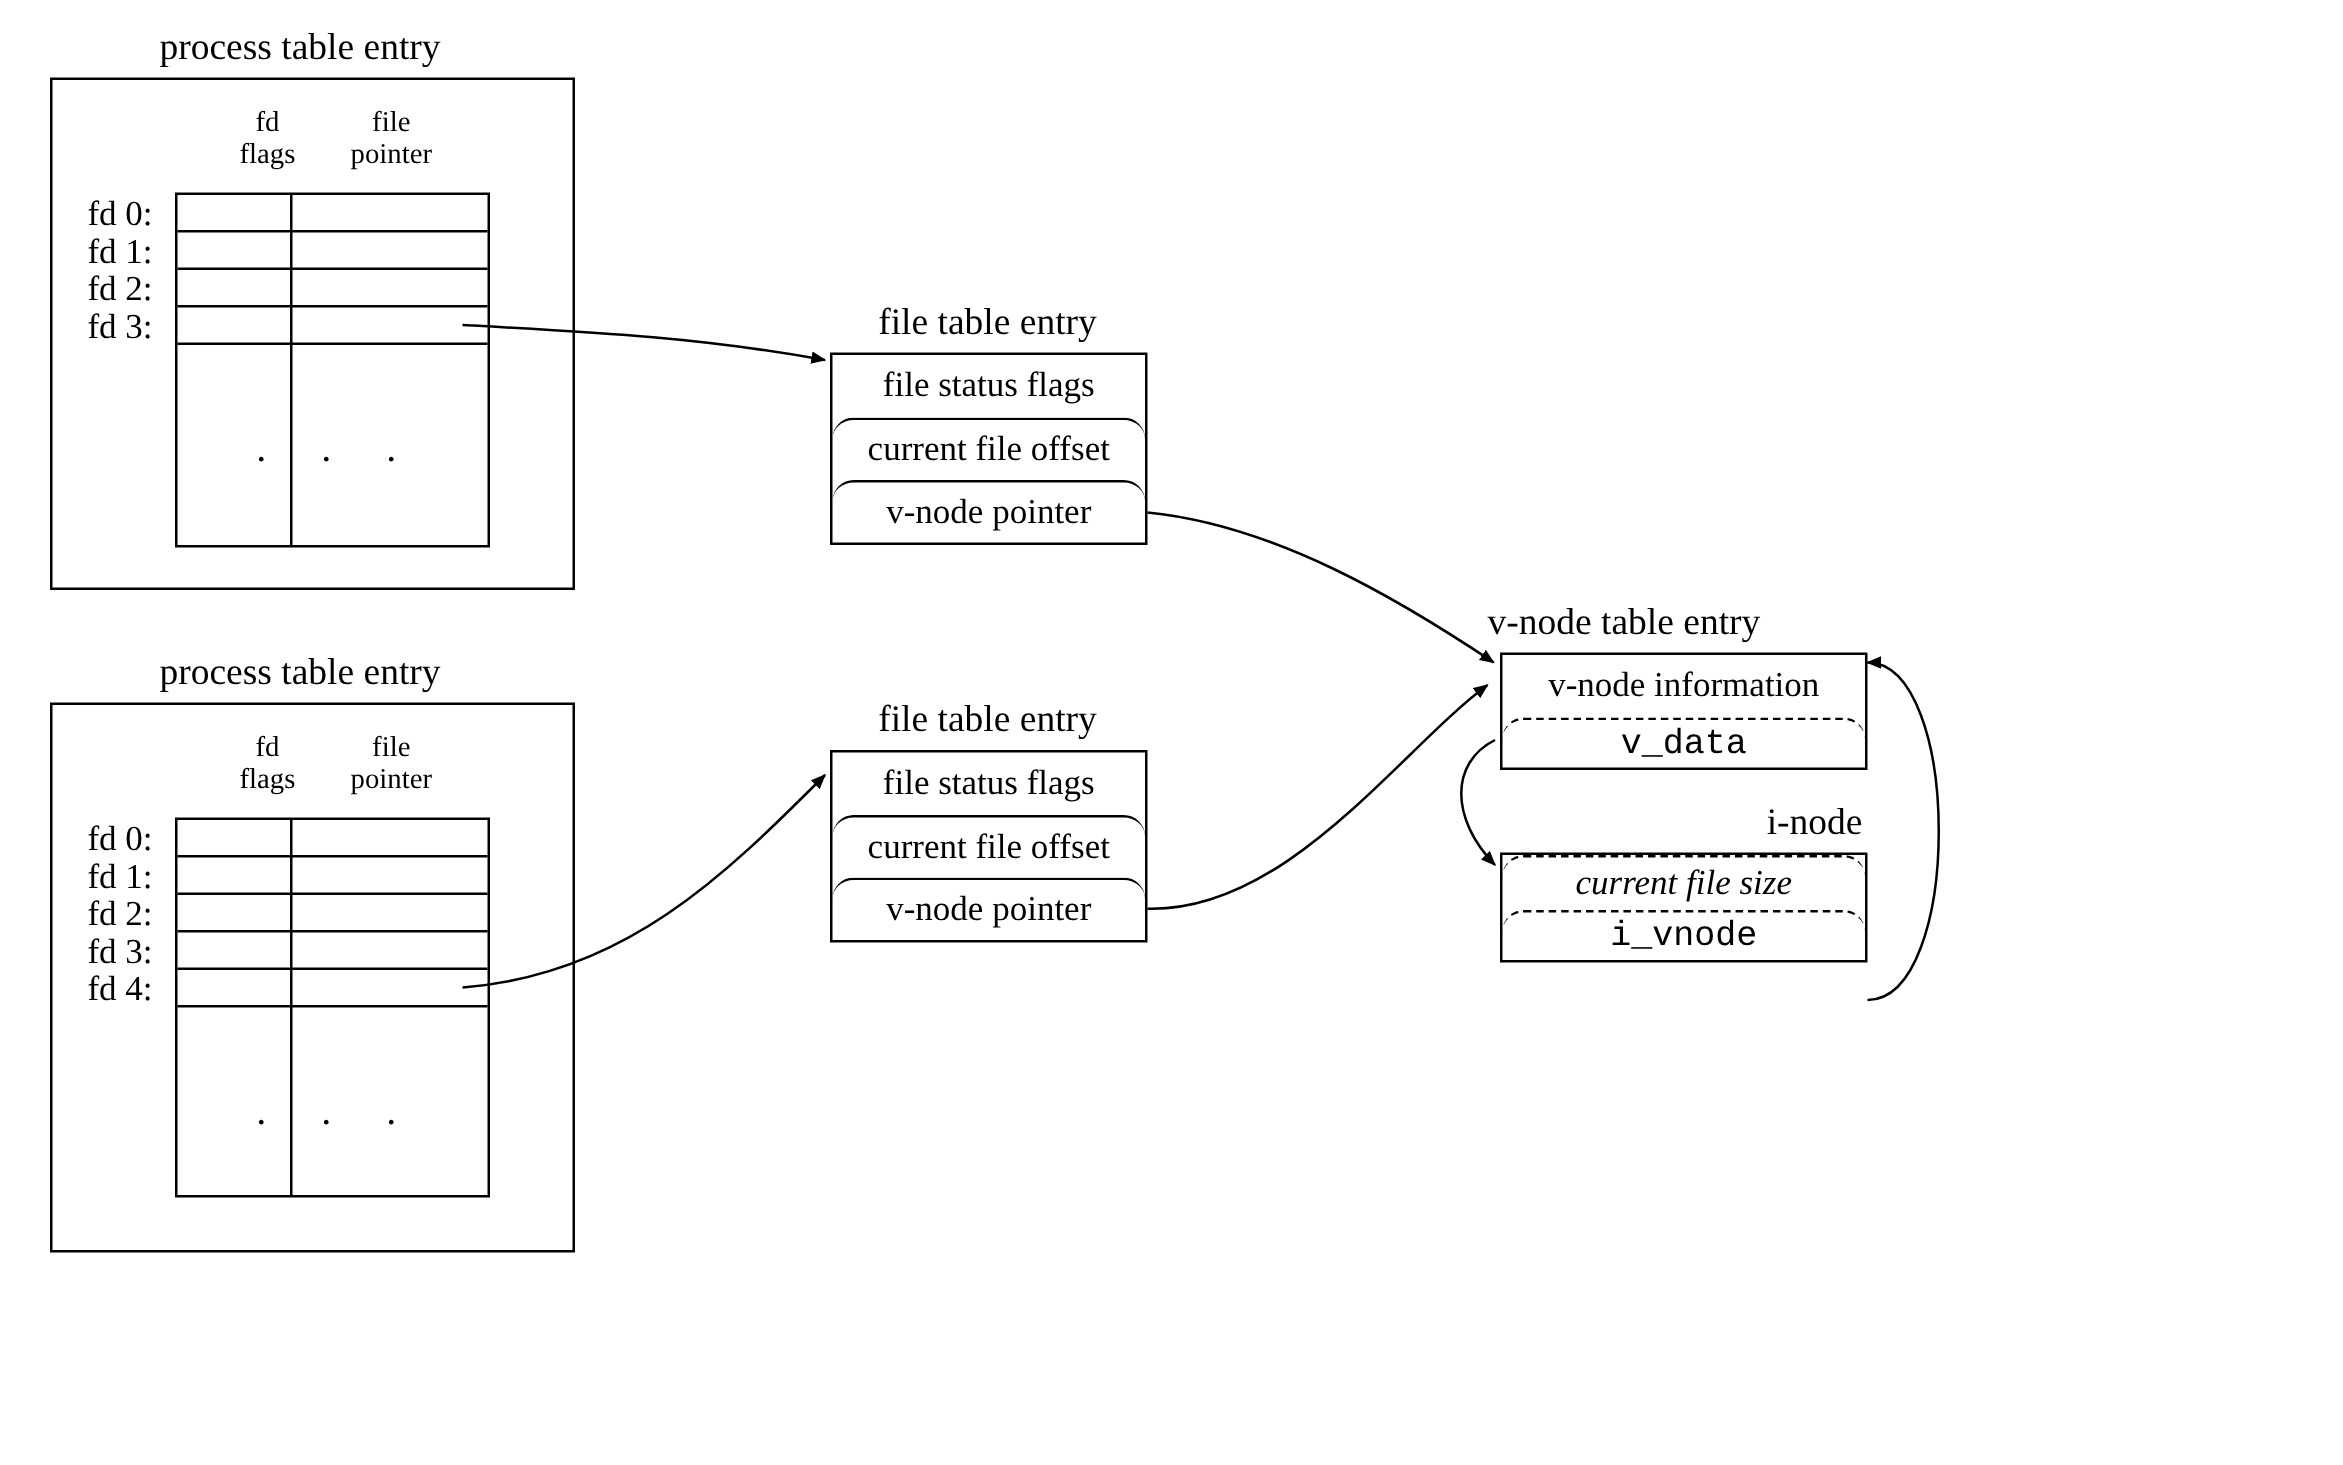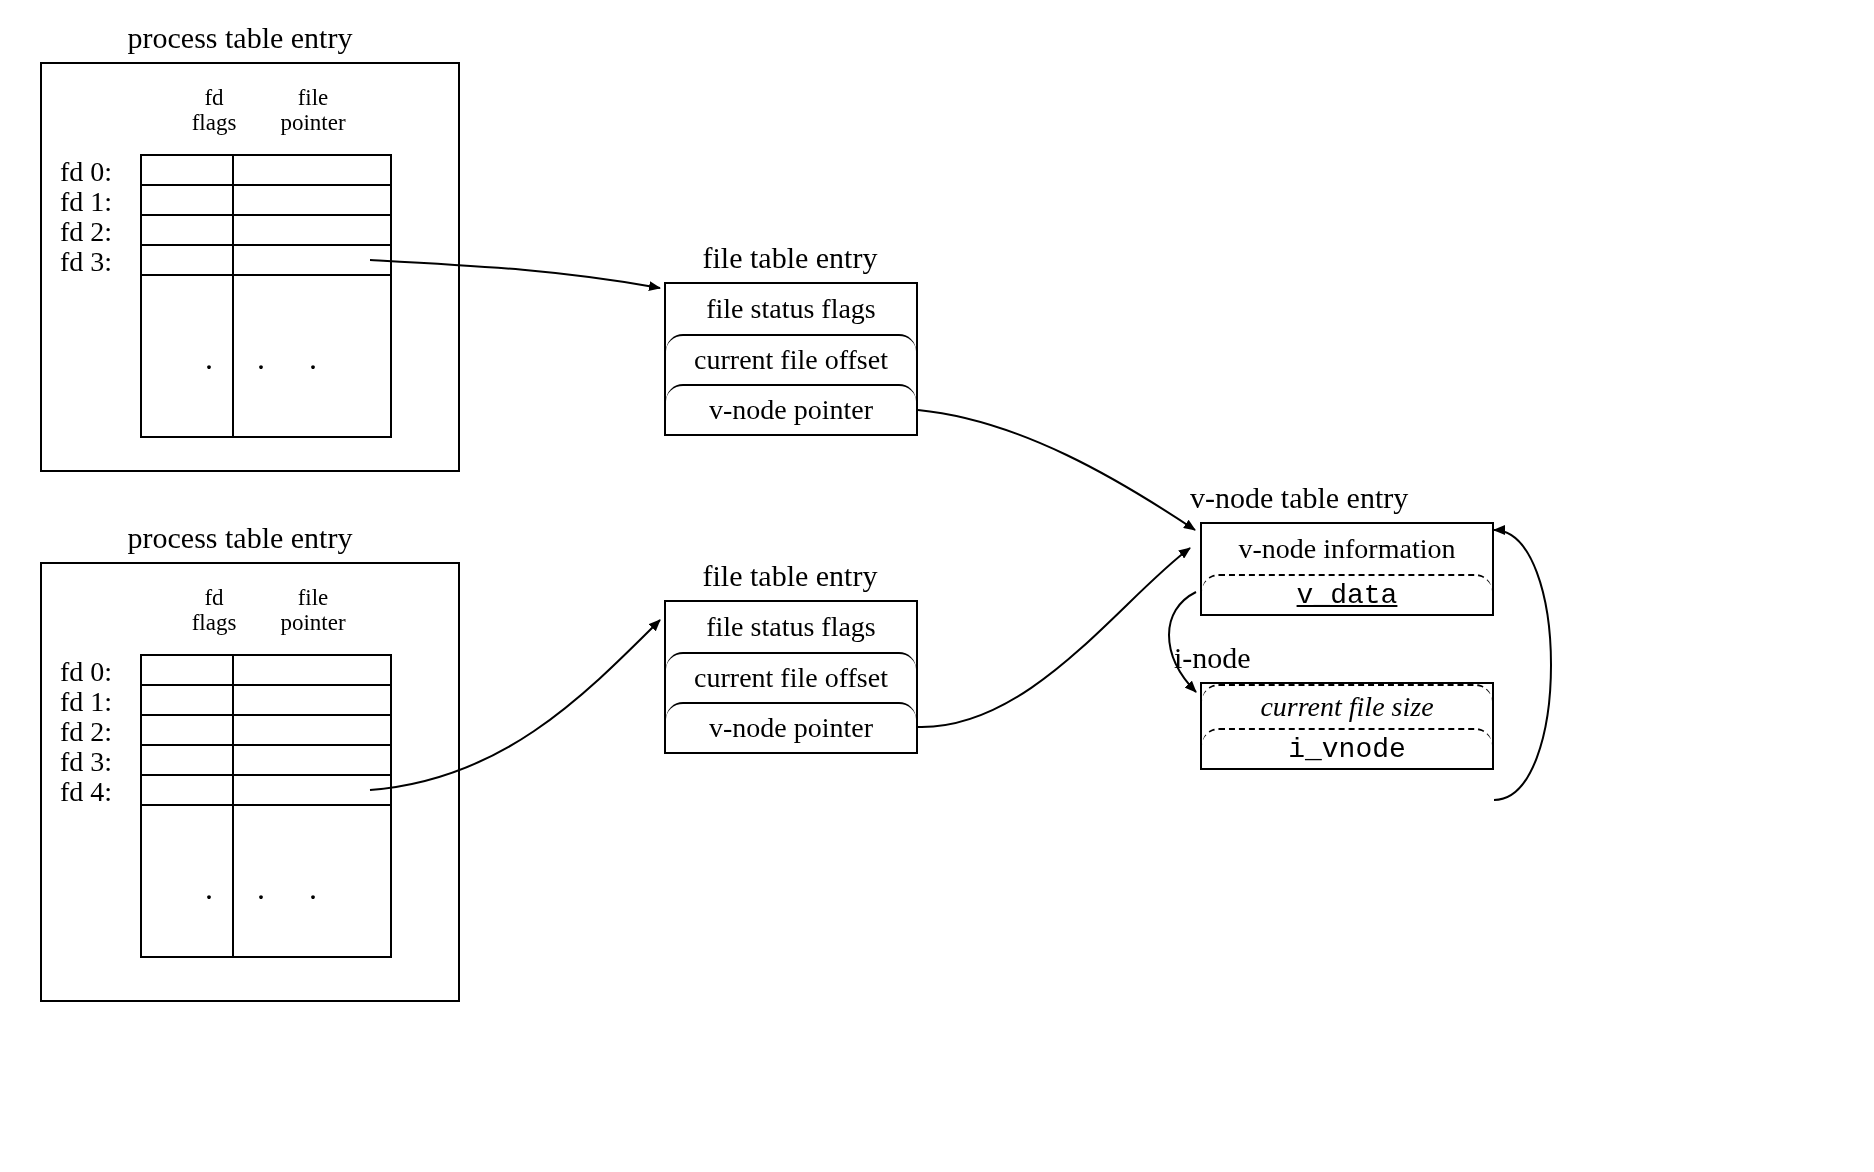--- a/index.html
+++ b/index.html
@@ -7,21 +7,21 @@
     padding: 0;
     width: 1874px;
     height: 1172px;
     background: #fff;
     font-family: "Palatino Linotype", "Book Antiqua", Palatino, Georgia, serif;
     color: #000;
   }
   .abs { position: absolute; }
   .title-label { font-size: 30px; line-height: 1.2; }
   .col-header { font-size: 23px; text-align: center; line-height: 1.1; }
-  .fd-label { font-size: 28px; text-align: left; }
+  .fd-label { font-size: 28px; text-align: center; }
   .dots { font-size: 32px; letter-spacing: 18px; text-align: center; }
   .box { border: 2px solid #000; box-sizing: border-box; }
   .fd-table { border: 2px solid #000; position: absolute; }
   .fd-row { border-bottom: 2px solid #000; box-sizing: border-box; }
   .fd-sep { position: absolute; border-left: 2px solid #000; top: 0; height: 100%; }
   .cell-table { border: 2px solid #000; position: absolute; width: 250px; }
   .cell-table .cell { border-top: 2px solid #000; height: 50px; display: flex; align-items: center; justify-content: center; font-size: 28px; box-sizing: border-box; border-radius: 17px; }
   .cell-table .cell:first-child { border-top: none; }
   .dashed-top { border-top: 2px dashed #000 !important; }
   .mono { font-family: "Courier New", Courier, monospace; }
@@ -88,24 +88,24 @@
 <div class="abs title-label" style="left:660px; top:558px; width:260px; text-align:center;">file table entry</div>
 <div class="cell-table" style="left:664px; top:600px;">
   <div class="cell">file status flags</div>
   <div class="cell">current file offset</div>
   <div class="cell">v-node pointer</div>
 </div>
 
 <div class="abs title-label" style="left:1190px; top:480px; width:310px; text-align:left;">v-node table entry</div>
 <div class="cell-table" style="left:1200px; top:522px; width:290px;">
   <div class="cell">v-node information</div>
-  <div class="cell dashed-top mono" style="height:40px;text-decoration:underline;">v_data</div>
+  <div class="cell dashed-top mono" style="height:40px;">v_data</div>
 </div>
 
-<div class="abs title-label" style="left:1174px; top:640px; width:290px; text-align:left;">i-node</div>
+<div class="abs title-label" style="left:1200px; top:640px; width:290px; text-align:right;">i-node</div>
 <div class="cell-table" style="left:1200px; top:682px; width:290px;">
   <div class="cell dashed-top" style="height:44px;font-style:italic;">current file size</div>
   <div class="cell dashed-top mono" style="height:40px;text-align:center;">i_vnode</div>
 </div>
 
 <svg class="arrows">
   <defs>
     <marker id="arrowhead" markerWidth="12" markerHeight="10" refX="11" refY="5" orient="auto" markerUnits="userSpaceOnUse">
       <path d="M0,0 L12,5 L0,10 Z" fill="#000"></path>
     </marker>

